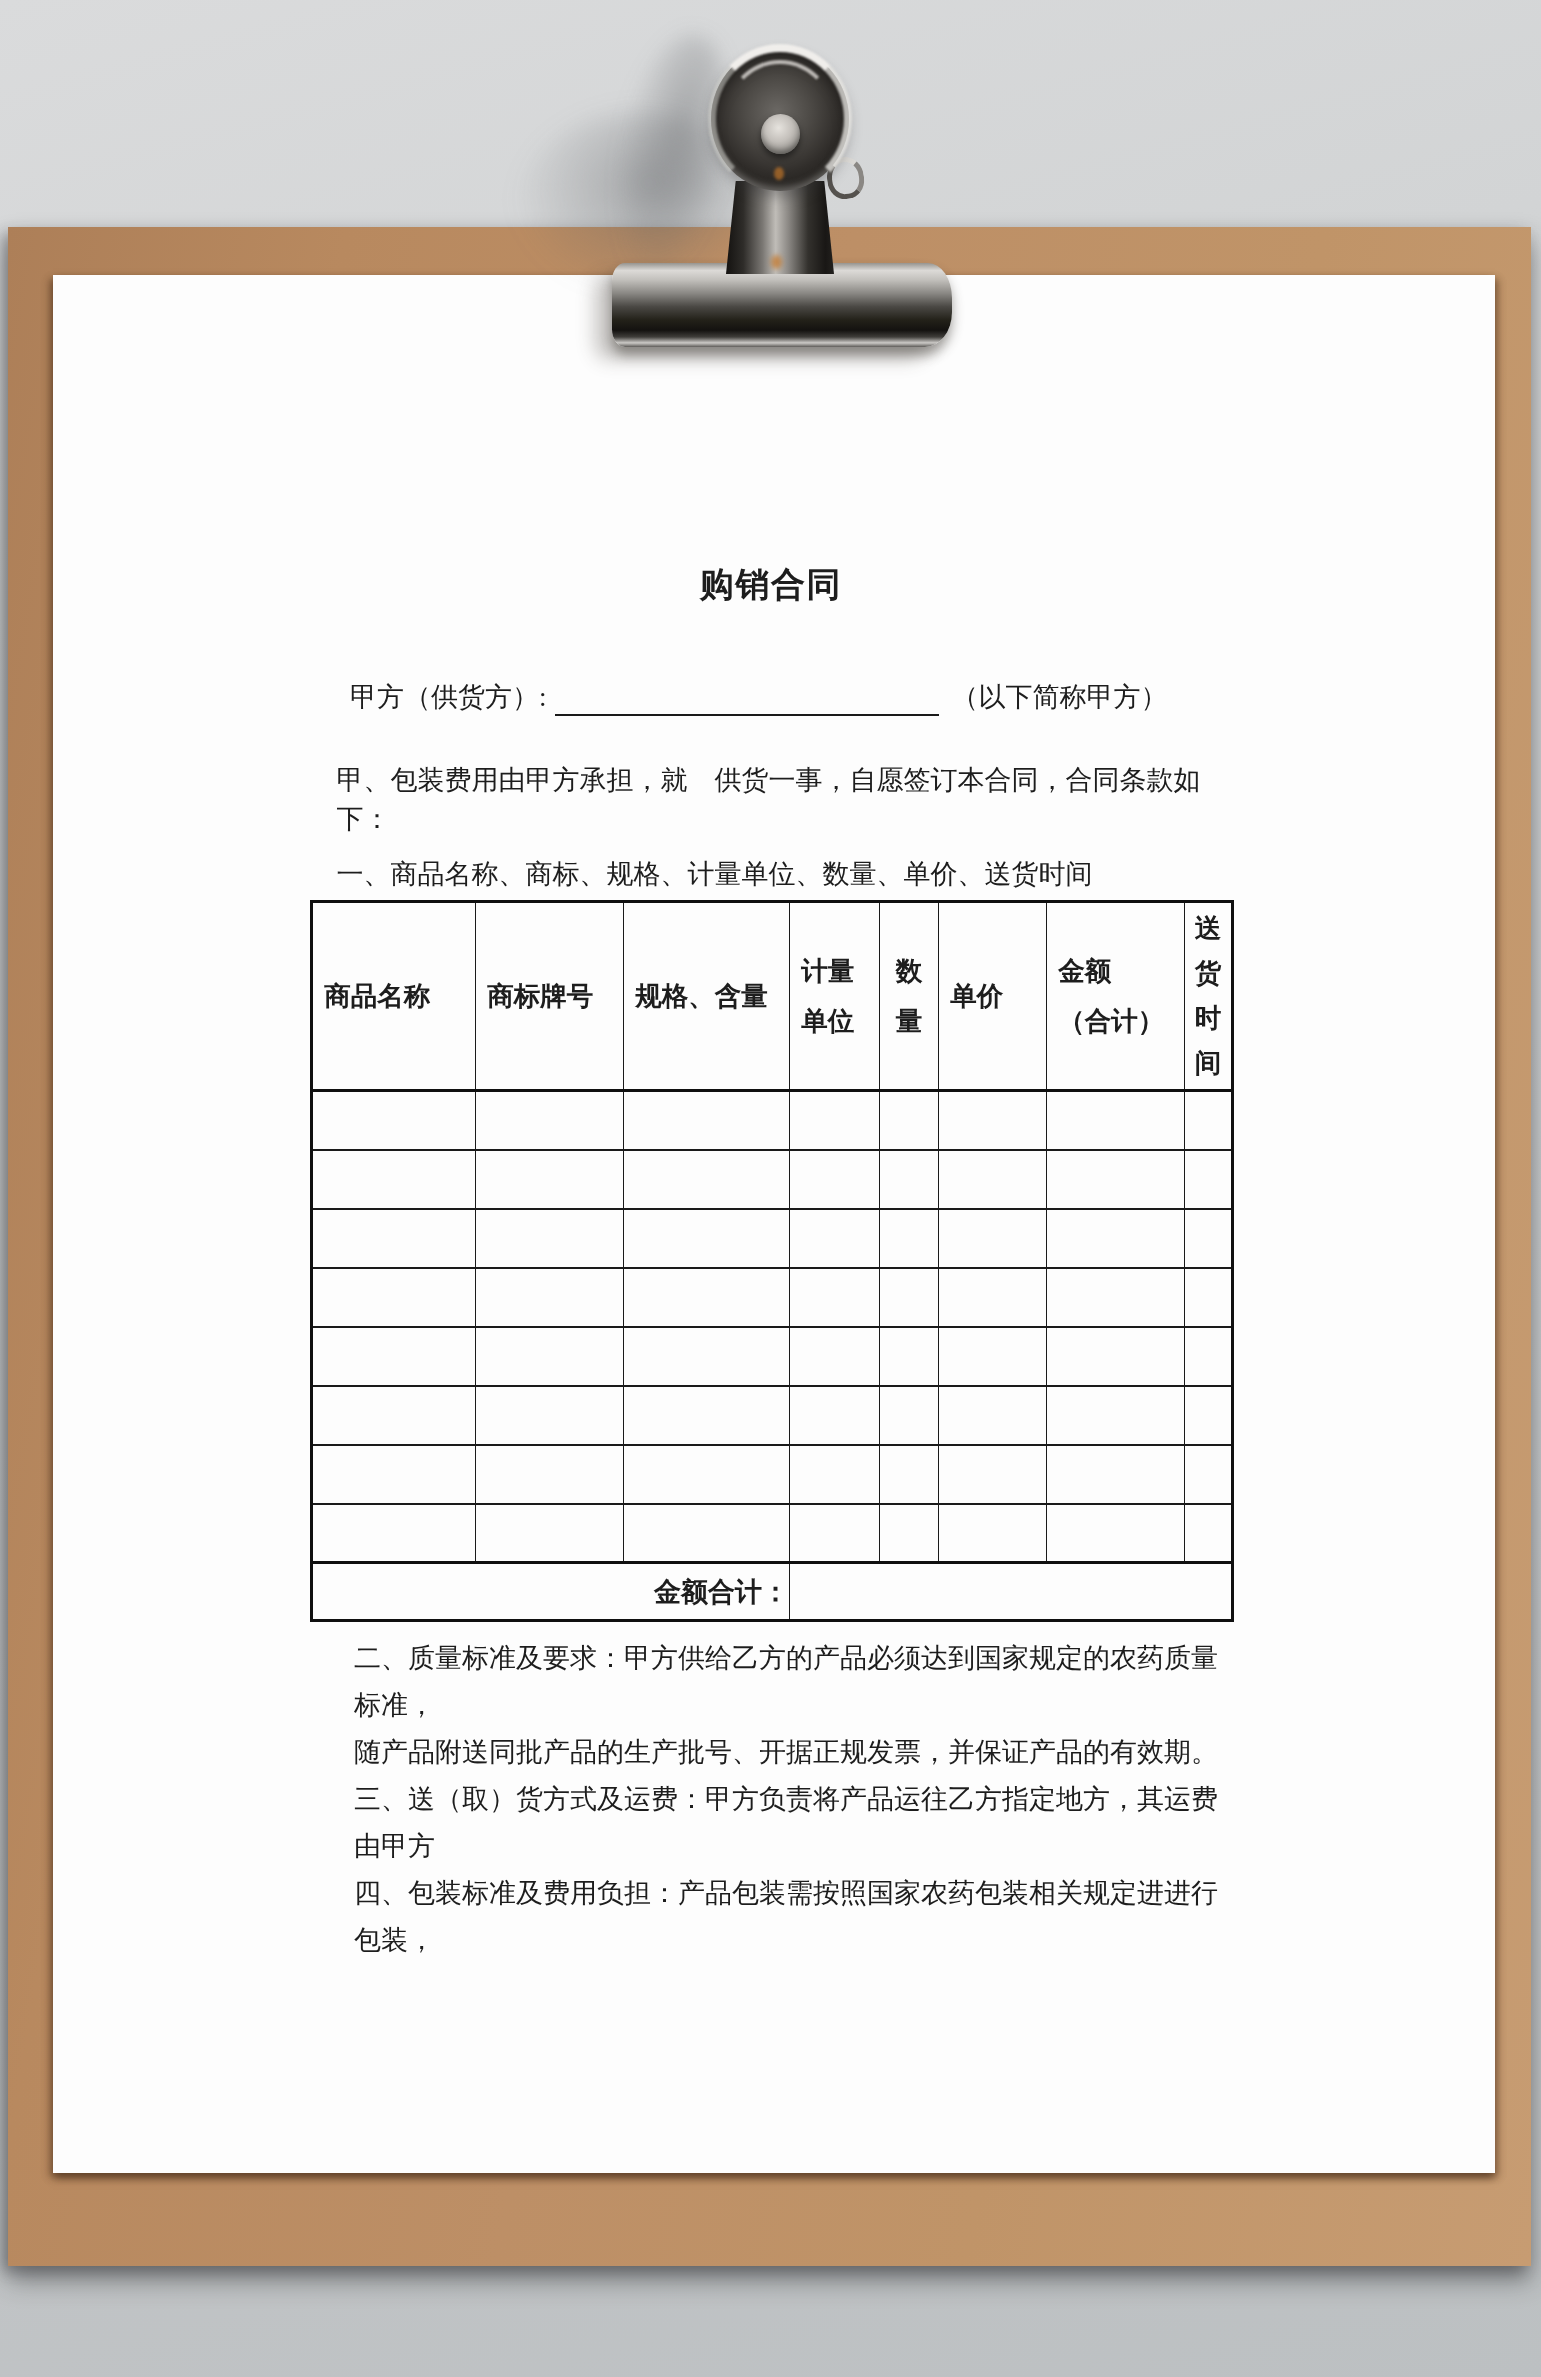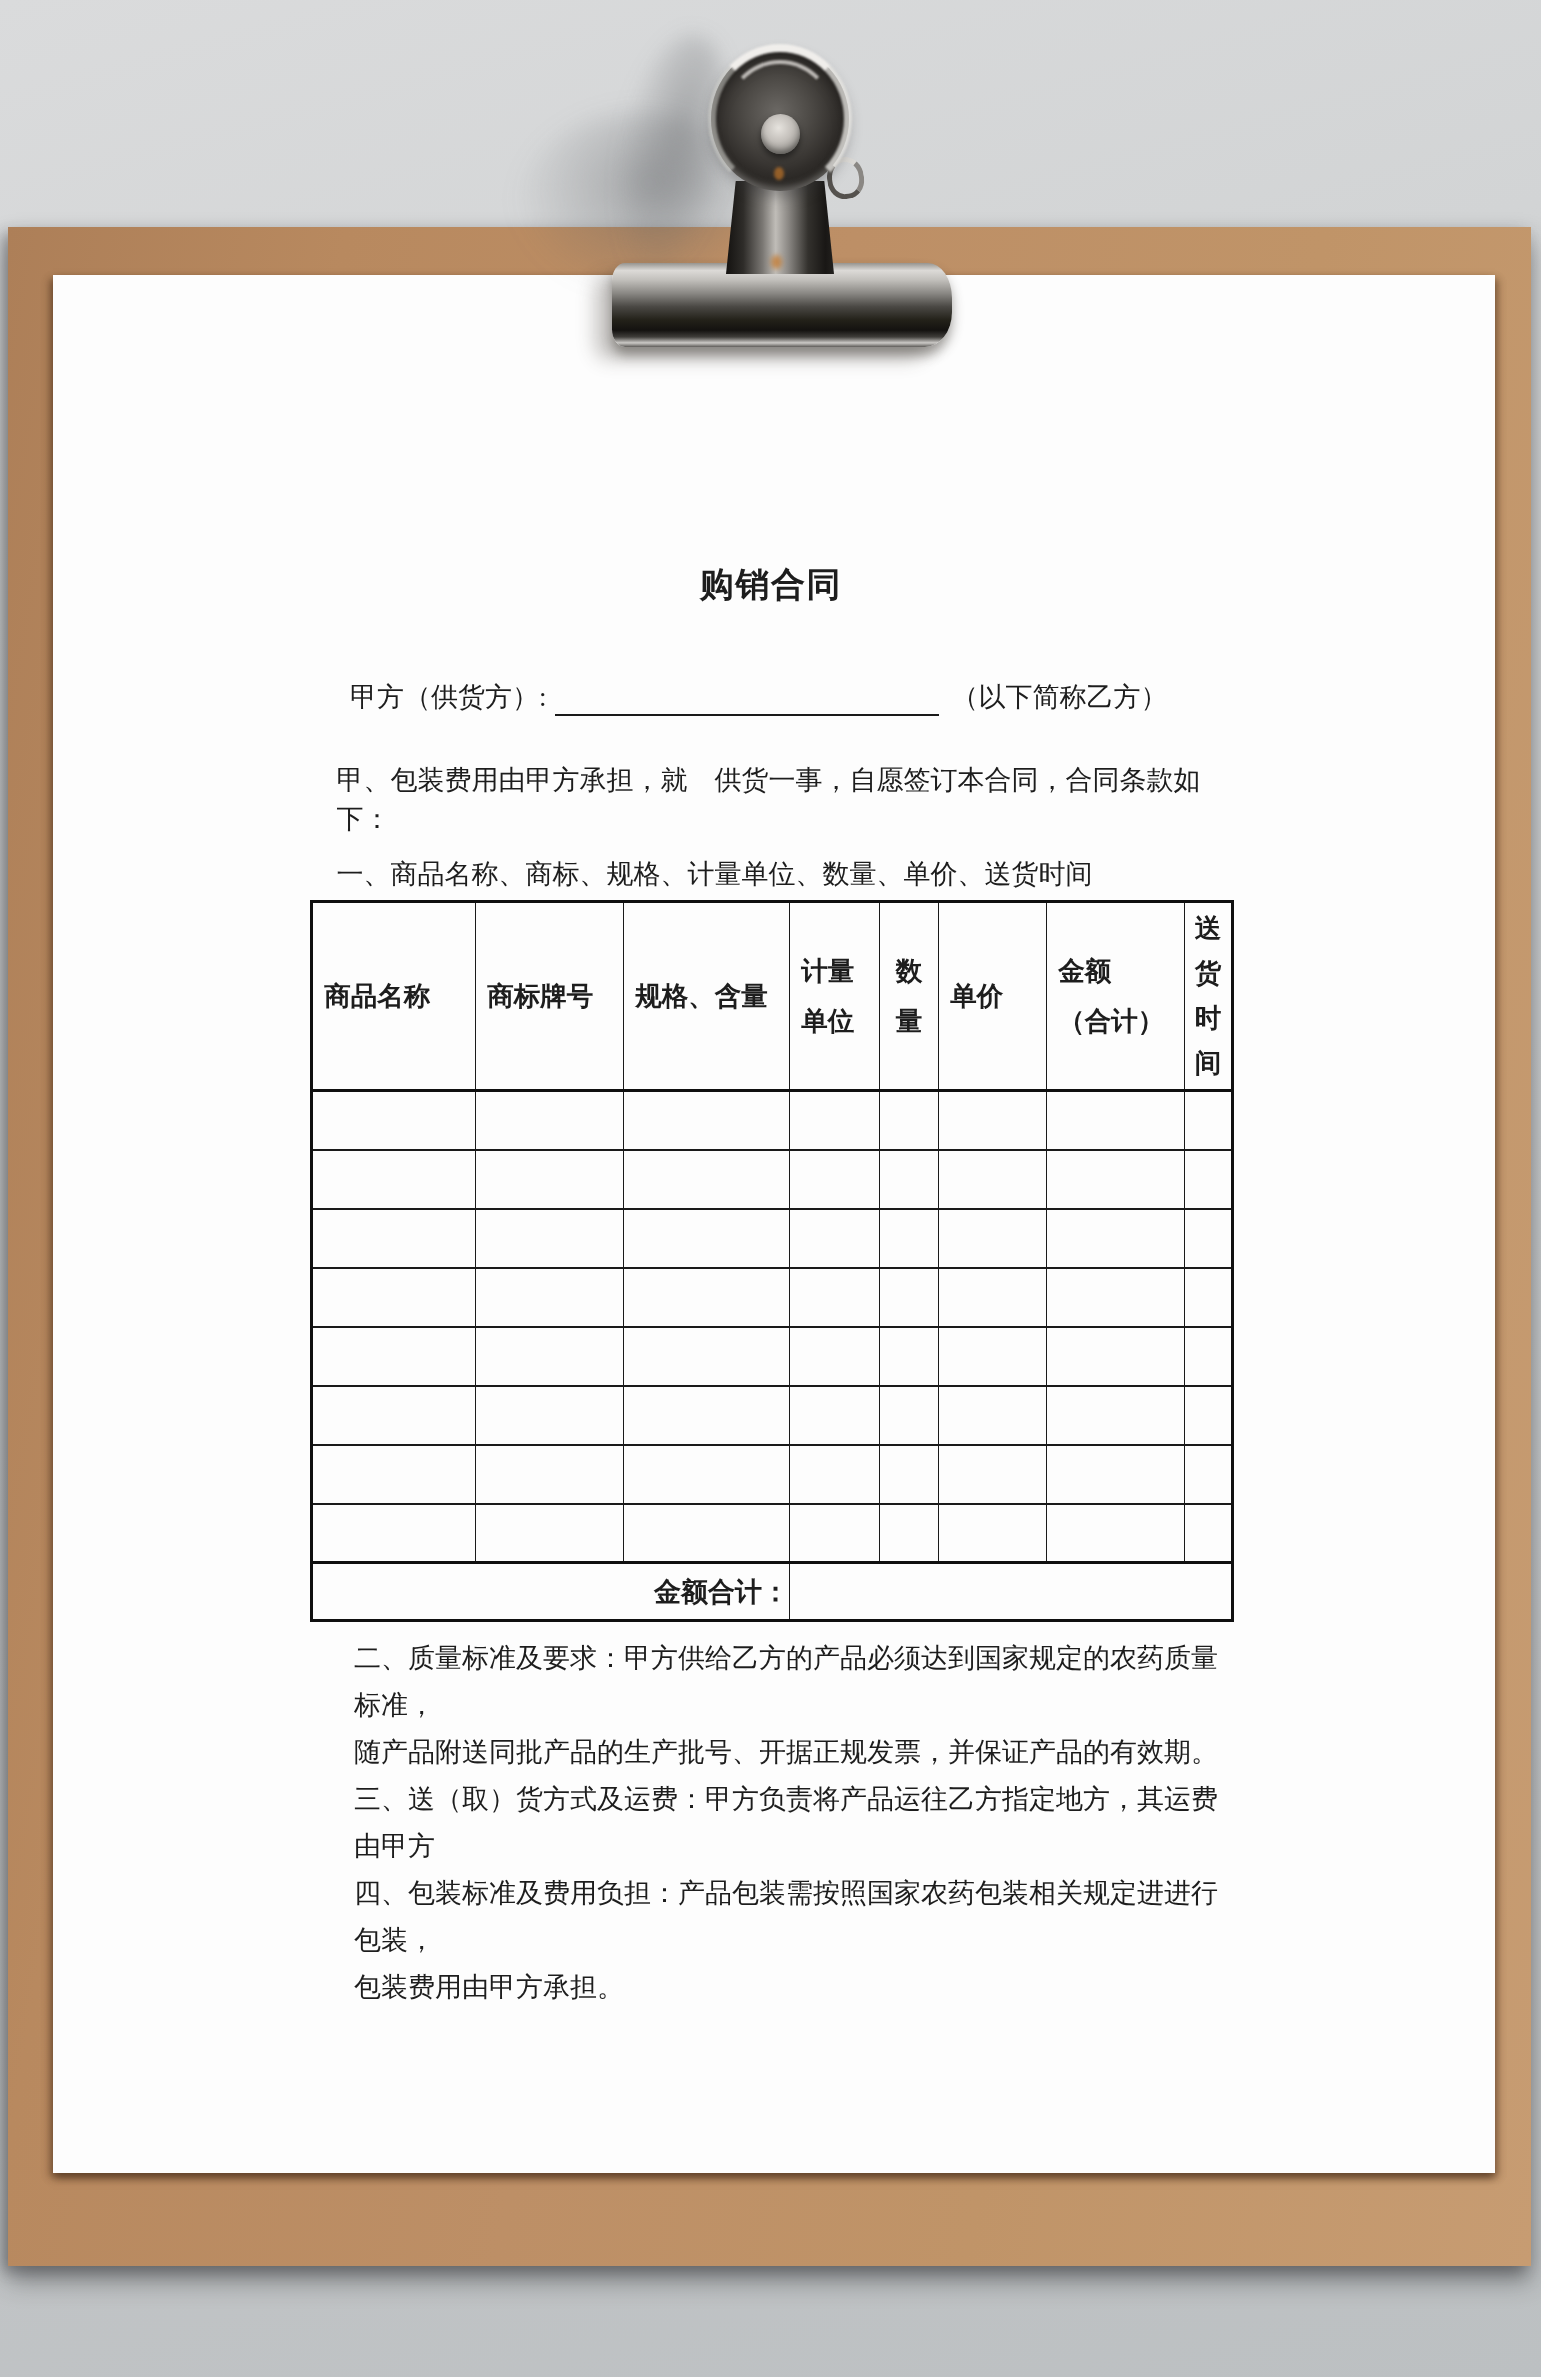--- a/index.html
+++ b/index.html
@@ -109,21 +109,21 @@
 <div class="scene">
 
   <div class="board z1"></div>
 
   <div class="paper z2">
     <div class="content">
 
       <h1 class="title">购销合同</h1>
 
       <p class="party-row party-a">
-        <span>甲方（供货方）:</span><span class="blank"></span><span>（以下简称乙方）</span>
+        <span>甲方（供货方）:</span><span class="blank"></span><span>（以下简称甲方）</span>
       </p>
 
 
       <p class="intro">甲、包装费用由甲方承担，就　供货一事，自愿签订本合同，合同条款如下：</p>
 
       <p class="section">一、商品名称、商标、规格、计量单位、数量、单价、送货时间</p>
 
       <table class="products">
         <colgroup>
           <col class="c0">
@@ -249,21 +249,20 @@
             <td colspan="5" class="total-value"></td>
           </tr>
         </tfoot>
       </table>
 
       <div class="clauses">
         <p>二、质量标准及要求：甲方供给乙方的产品必须达到国家规定的农药质量标准，</p>
         <p>随产品附送同批产品的生产批号、开据正规发票，并保证产品的有效期。</p>
         <p>三、送（取）货方式及运费：甲方负责将产品运往乙方指定地方，其运费由甲方</p>
         <p>四、包装标准及费用负担：产品包装需按照国家农药包装相关规定进进行包装，</p>
-        <p>包装费用由甲方承担。</p>
       </div>
 
     </div>
   </div>
 
   <div class="clip-wall-shadow z3"></div>
   <div class="clip-wall-shadow2 z3"></div>
 
   <div class="clip">
     <div class="clip-bar z4"></div>

